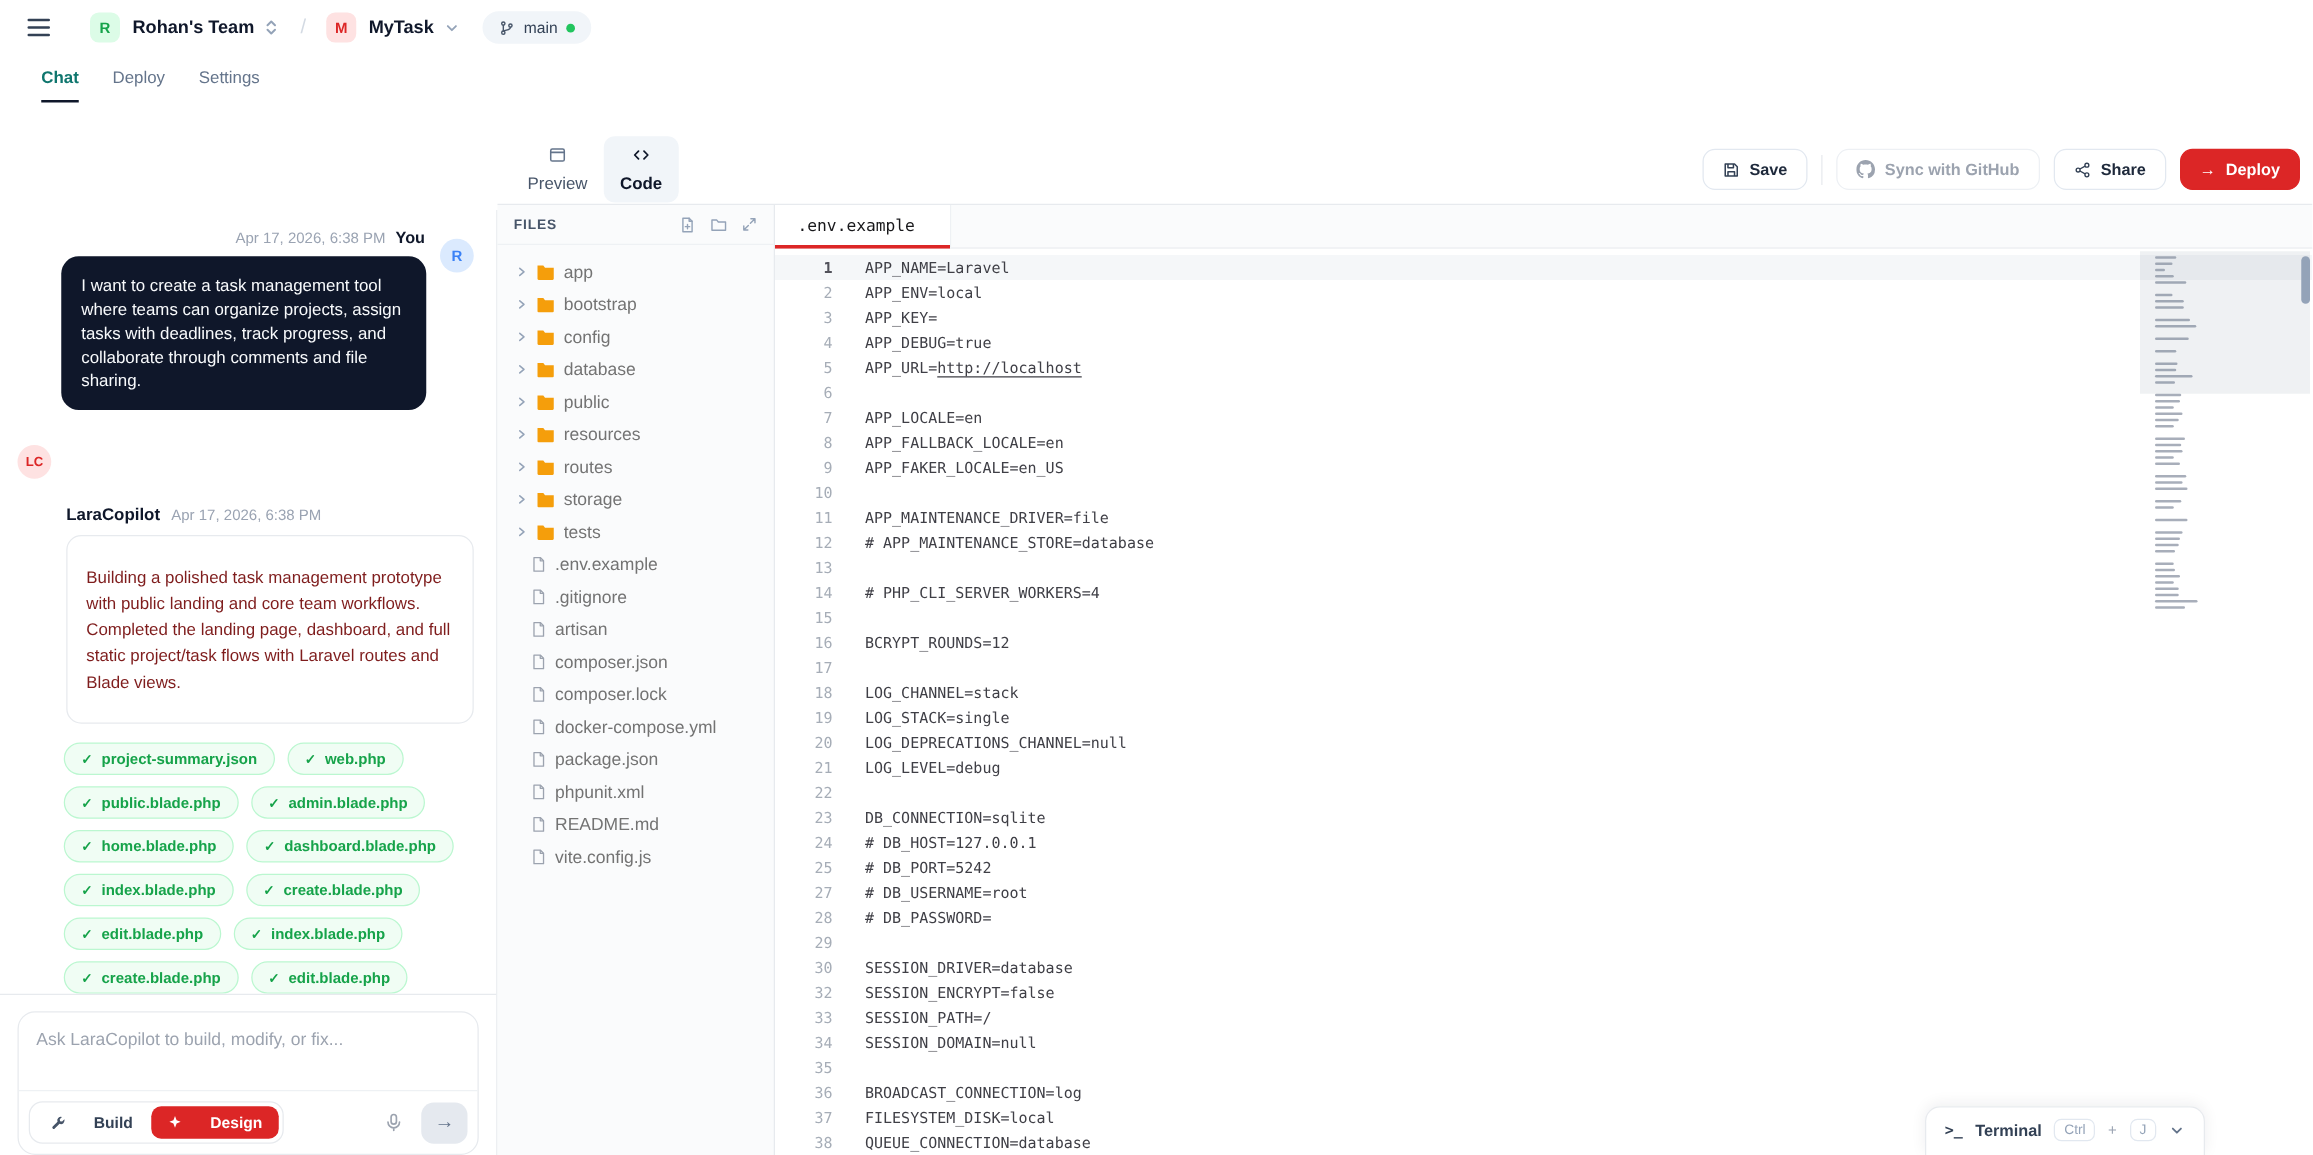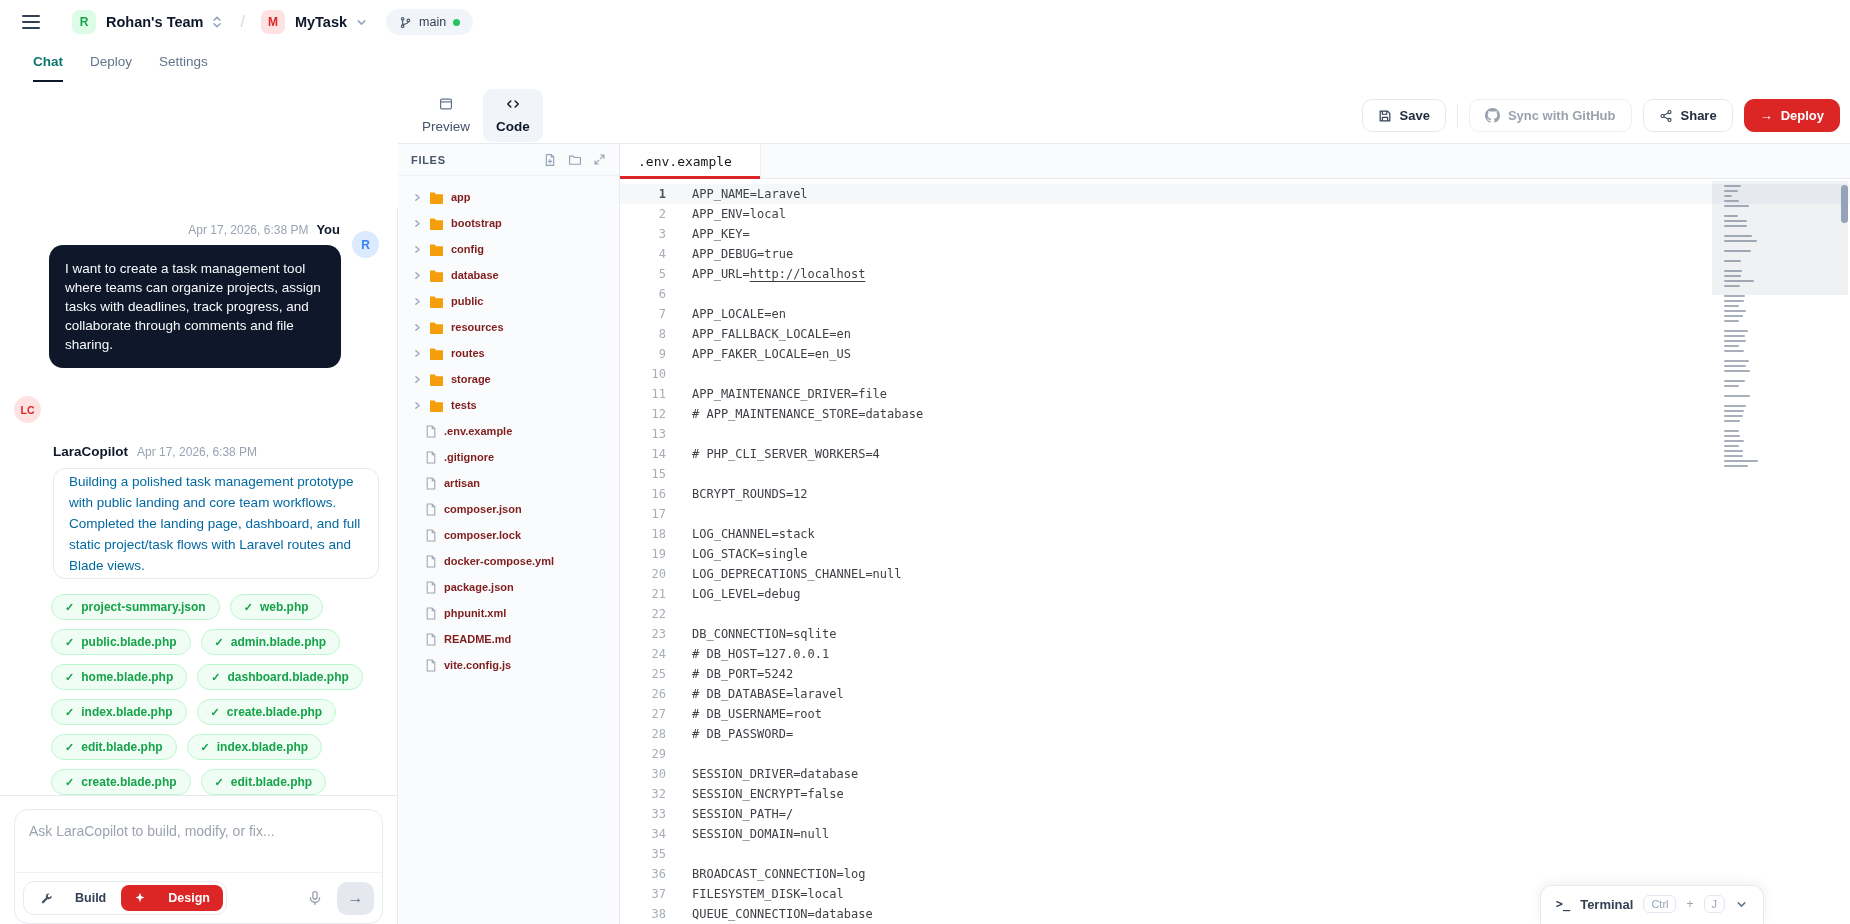--- a/index.html
+++ b/index.html
@@ -36,21 +36,21 @@
   .user-row { display:flex; justify-content:flex-end; gap:11px; margin-top:-16px; }
   .avatar-round { width:27px; height:27px; border-radius:50%; flex:none; display:flex; align-items:center; justify-content:center; font-weight:700; }
   .user-avatar { background:#dbeafe; color:#3b82f6; font-size:12px; margin-top:10px; }
   .bubble-dark { background:#0f172a; color:#f8fafc; border-radius:14px; padding:14px 16px; font-size:13.5px; line-height:19px; width:292px; margin-top:24px; }
   .copilot-block { margin-top:28px; display:flex; gap:12px; }
   .copilot-avatar { background:#fee2e2; color:#dc2626; font-size:10.5px; }
   .copilot-col { flex:1; min-width:0;margin-top:44px; }
   .copilot-head { display:flex; gap:9px; align-items:baseline; padding-top:4px; }
   .copilot-name { font-size:13.5px; font-weight:700; color:#0f172a; }
   .msg-time { font-size:12px; color:#9aa3b2; }
-  .copilot-box { border:1px solid #e7eaee; border-radius:12px; padding:2px 15px; font-size:13.5px; line-height:21px; color:#0369a1; margin-top:9px; }
+  .copilot-box { border:1px solid #e7eaee; border-radius:12px; padding:22px 15px; font-size:13.5px; line-height:21px; color:#7f1d1d; margin-top:9px; }
   .chips { display:flex; flex-wrap:wrap; gap:9px 10px; margin-top:15px; margin-left:-2px; }
   .chip { display:inline-flex; align-items:center; gap:7px; background:#f0fdf4; border:1px solid #bbf7d0; color:#16a34a; font-size:12px; font-weight:600; padding:5px 13px; border-radius:999px; cursor:pointer; }
   .chip .chk { font-size:11px; }
 
   
   .composer { border-top:1px solid #e7eaee; padding:13px 14px 0; }
   .composer-box { border:1.5px solid #e7eaee; border-radius:14px; }
   .composer-input { border:0; outline:0; resize:none; width:100%; height:52px; padding:13px 14px 0; font-family:"Liberation Sans",sans-serif; font-size:14px; color:#334155; display:block; background:transparent; }
   .composer-input::placeholder { color:#9ca3af; }
   .composer-controls { display:flex; align-items:center; padding:8px; border-top:1px solid #eef1f4; margin-top:10px; }
@@ -73,21 +73,21 @@
   .btn-deploy { background:#dc2626; border-color:#dc2626; color:#fff; }
 
   .ws-body { flex:1; display:flex; min-height:0; }
 
   
   .files-panel { width:222px; min-width:222px; border-right:1px solid #e7eaee; background:#fafbfc; }
   .files-header { height:32px; display:flex; align-items:center; padding:0 13px; border-bottom:1px solid #eef1f4; }
   .files-title { font-size:11px; font-weight:700; letter-spacing:0.7px; color:#475569; }
   .files-actions { margin-left:auto; display:flex; gap:11px; color:#64748b; }
   .tree { padding-top:8px; }
-  .tree-item { height:26px; display:flex; align-items:center; gap:7px; padding-left:15px; font-size:11px; color:#7f1d1d; cursor:pointer;font-weight:bold; }
+  .tree-item { height:26px; display:flex; align-items:center; gap:7px; padding-left:15px; font-size:14px; color:#737373; cursor:pointer; }
   .tree-item .chev { color:#94a3b8; display:flex; width:9px; }
   .tree-item.file { padding-left:27px; }
   .tree-item .f-ic { display:flex; color:#9ca3af; }
   .tree-item .fold-ic { display:flex; color:#f59e0b; }
 
   
   .editor { flex:1; display:flex; flex-direction:column; position:relative; min-width:0; }
   .tab-bar { height:35px; background:#fafbfc; border-bottom:1px solid #e7eaee; display:flex; }
   .editor-tab { position:relative; background:#fff; display:flex; align-items:center; padding:0 28px 0 18px; font-family:"DejaVu Sans Mono",monospace; font-size:13px; color:#18181b; border-right:1px solid #eef1f4; cursor:pointer; }
   .editor-tab::after { content:""; position:absolute; left:0; right:0; bottom:-1px; height:3px; background:#dc2626; }
@@ -718,24 +718,20 @@
             </div>
             <div class="code-row">
               <span class="ln">24</span>
               <span class="code-text"># DB_HOST=127.0.0.1</span>
             </div>
             <div class="code-row">
               <span class="ln">25</span>
               <span class="code-text"># DB_PORT=5242</span>
             </div>
             <div class="code-row">
-              <span class="ln">26</span>
-              <span class="code-text"># DB_DATABASE=laravel</span>
-            </div>
-            <div class="code-row">
               <span class="ln">27</span>
               <span class="code-text"># DB_USERNAME=root</span>
             </div>
             <div class="code-row">
               <span class="ln">28</span>
               <span class="code-text"># DB_PASSWORD=</span>
             </div>
             <div class="code-row">
               <span class="ln">29</span>
               <span class="code-text"></span>

